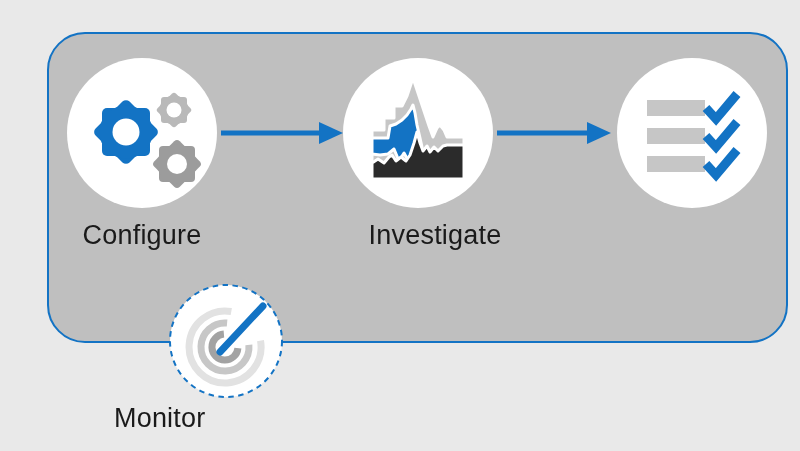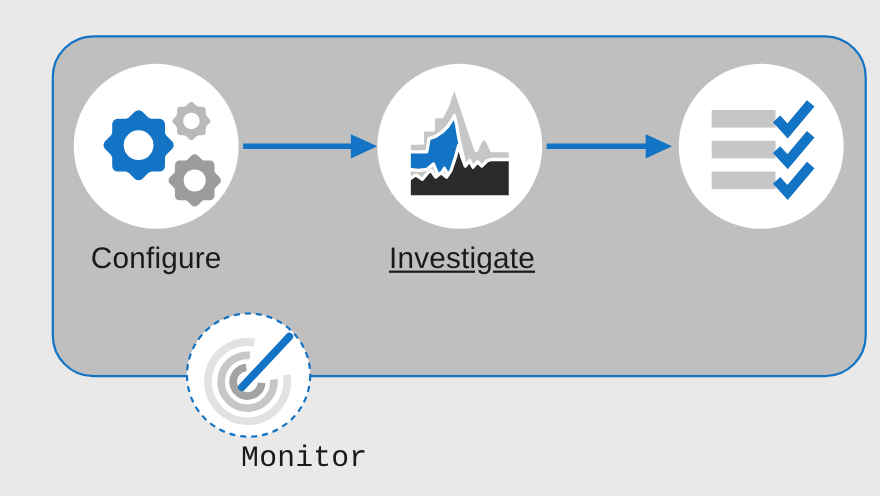--- a/index.html
+++ b/index.html
@@ -24,24 +24,24 @@
     display:flex;align-items:center;justify-content:center;
   }
   .c1{left:53px;}
   .c2{left:329px;}
   .c3{left:603px;}
   .step-label{
     position:absolute;top:220px;width:220px;text-align:center;
     font-size:27px;color:#1a1a1a;letter-spacing:.2px;
   }
   .l1{left:18px;}
-  .l2{left:296px;text-decoration:underline;}
+  .l2{left:311px;}
   .l3{left:568px;}
-  .lm{position:absolute;top:403px;left:100px;width:220px;text-align:right;
-      font-size:27px;color:#1a1a1a;letter-spacing:.2px;font-family:Liberation Mono, monospace;}
+  .lm{position:absolute;top:403px;left:100px;width:220px;text-align:left;
+      font-size:27px;color:#1a1a1a;letter-spacing:.2px;}
   .arrow{position:absolute;top:119px;}
   .a1{left:205px;}
   .a2{left:479px;}
   .monitor-svg{position:absolute;left:153px;top:282px;}
 </style>
 </head>
 <body>
 
 <div class="stage">
 

